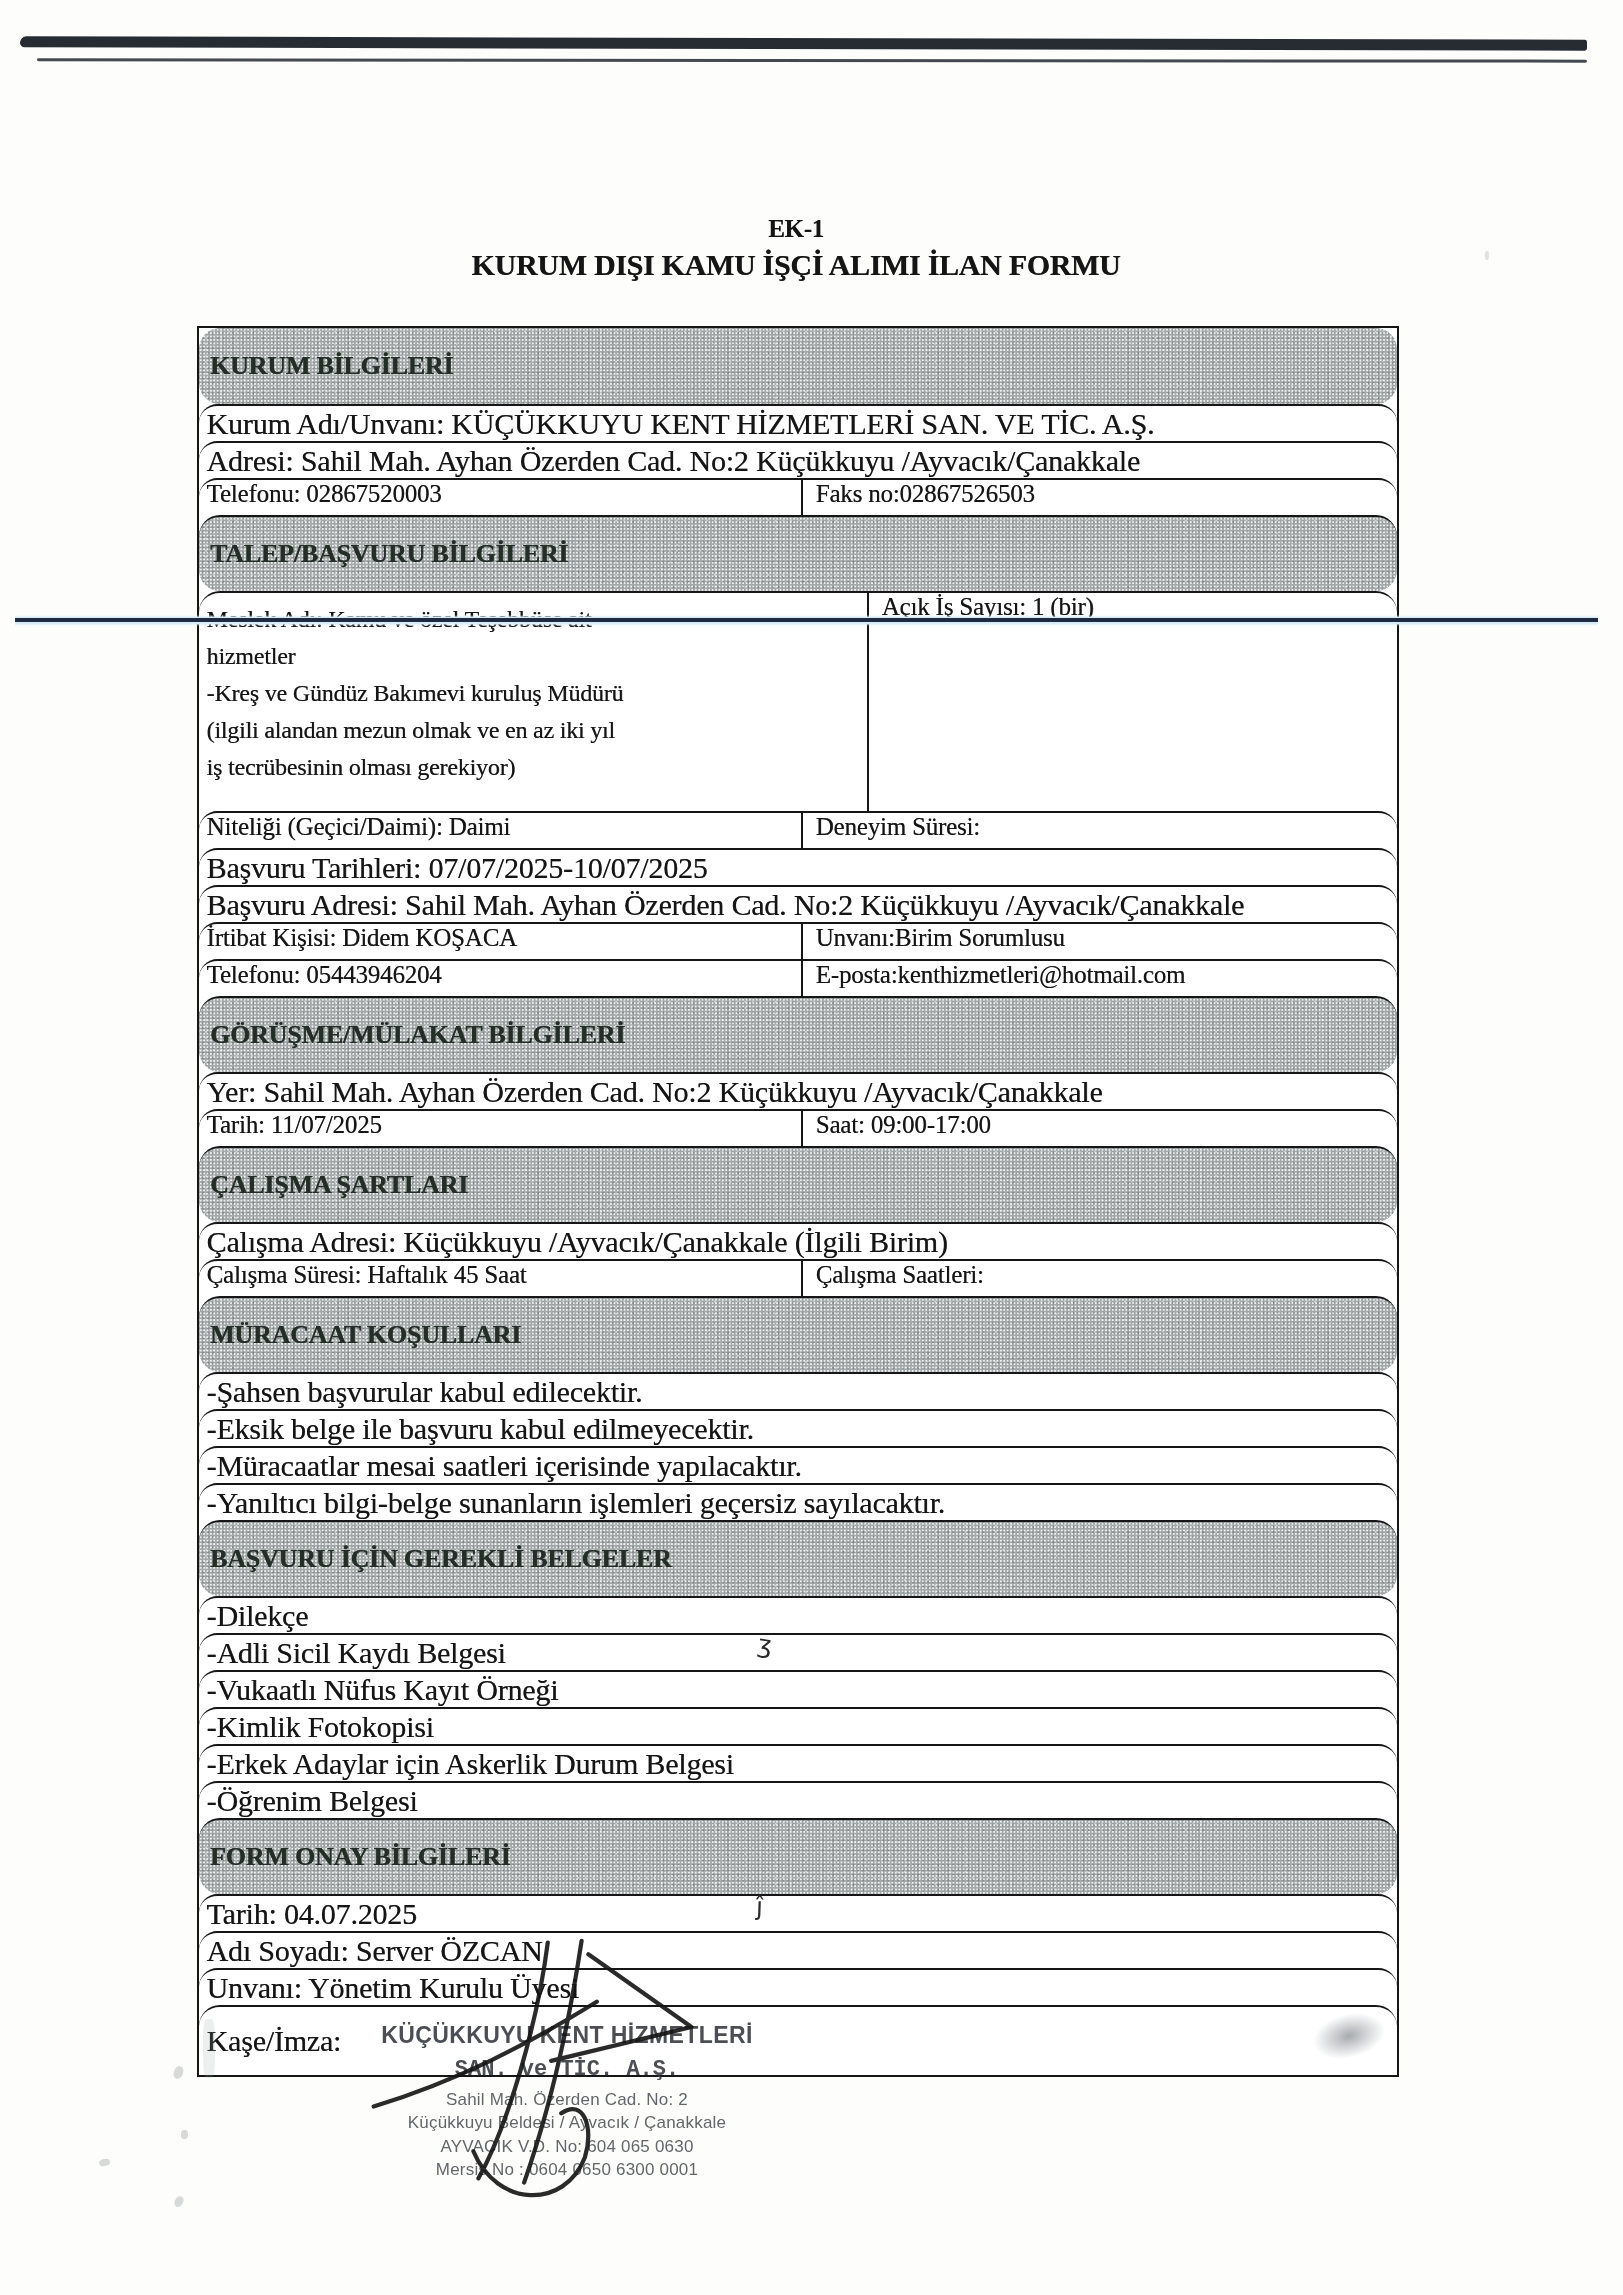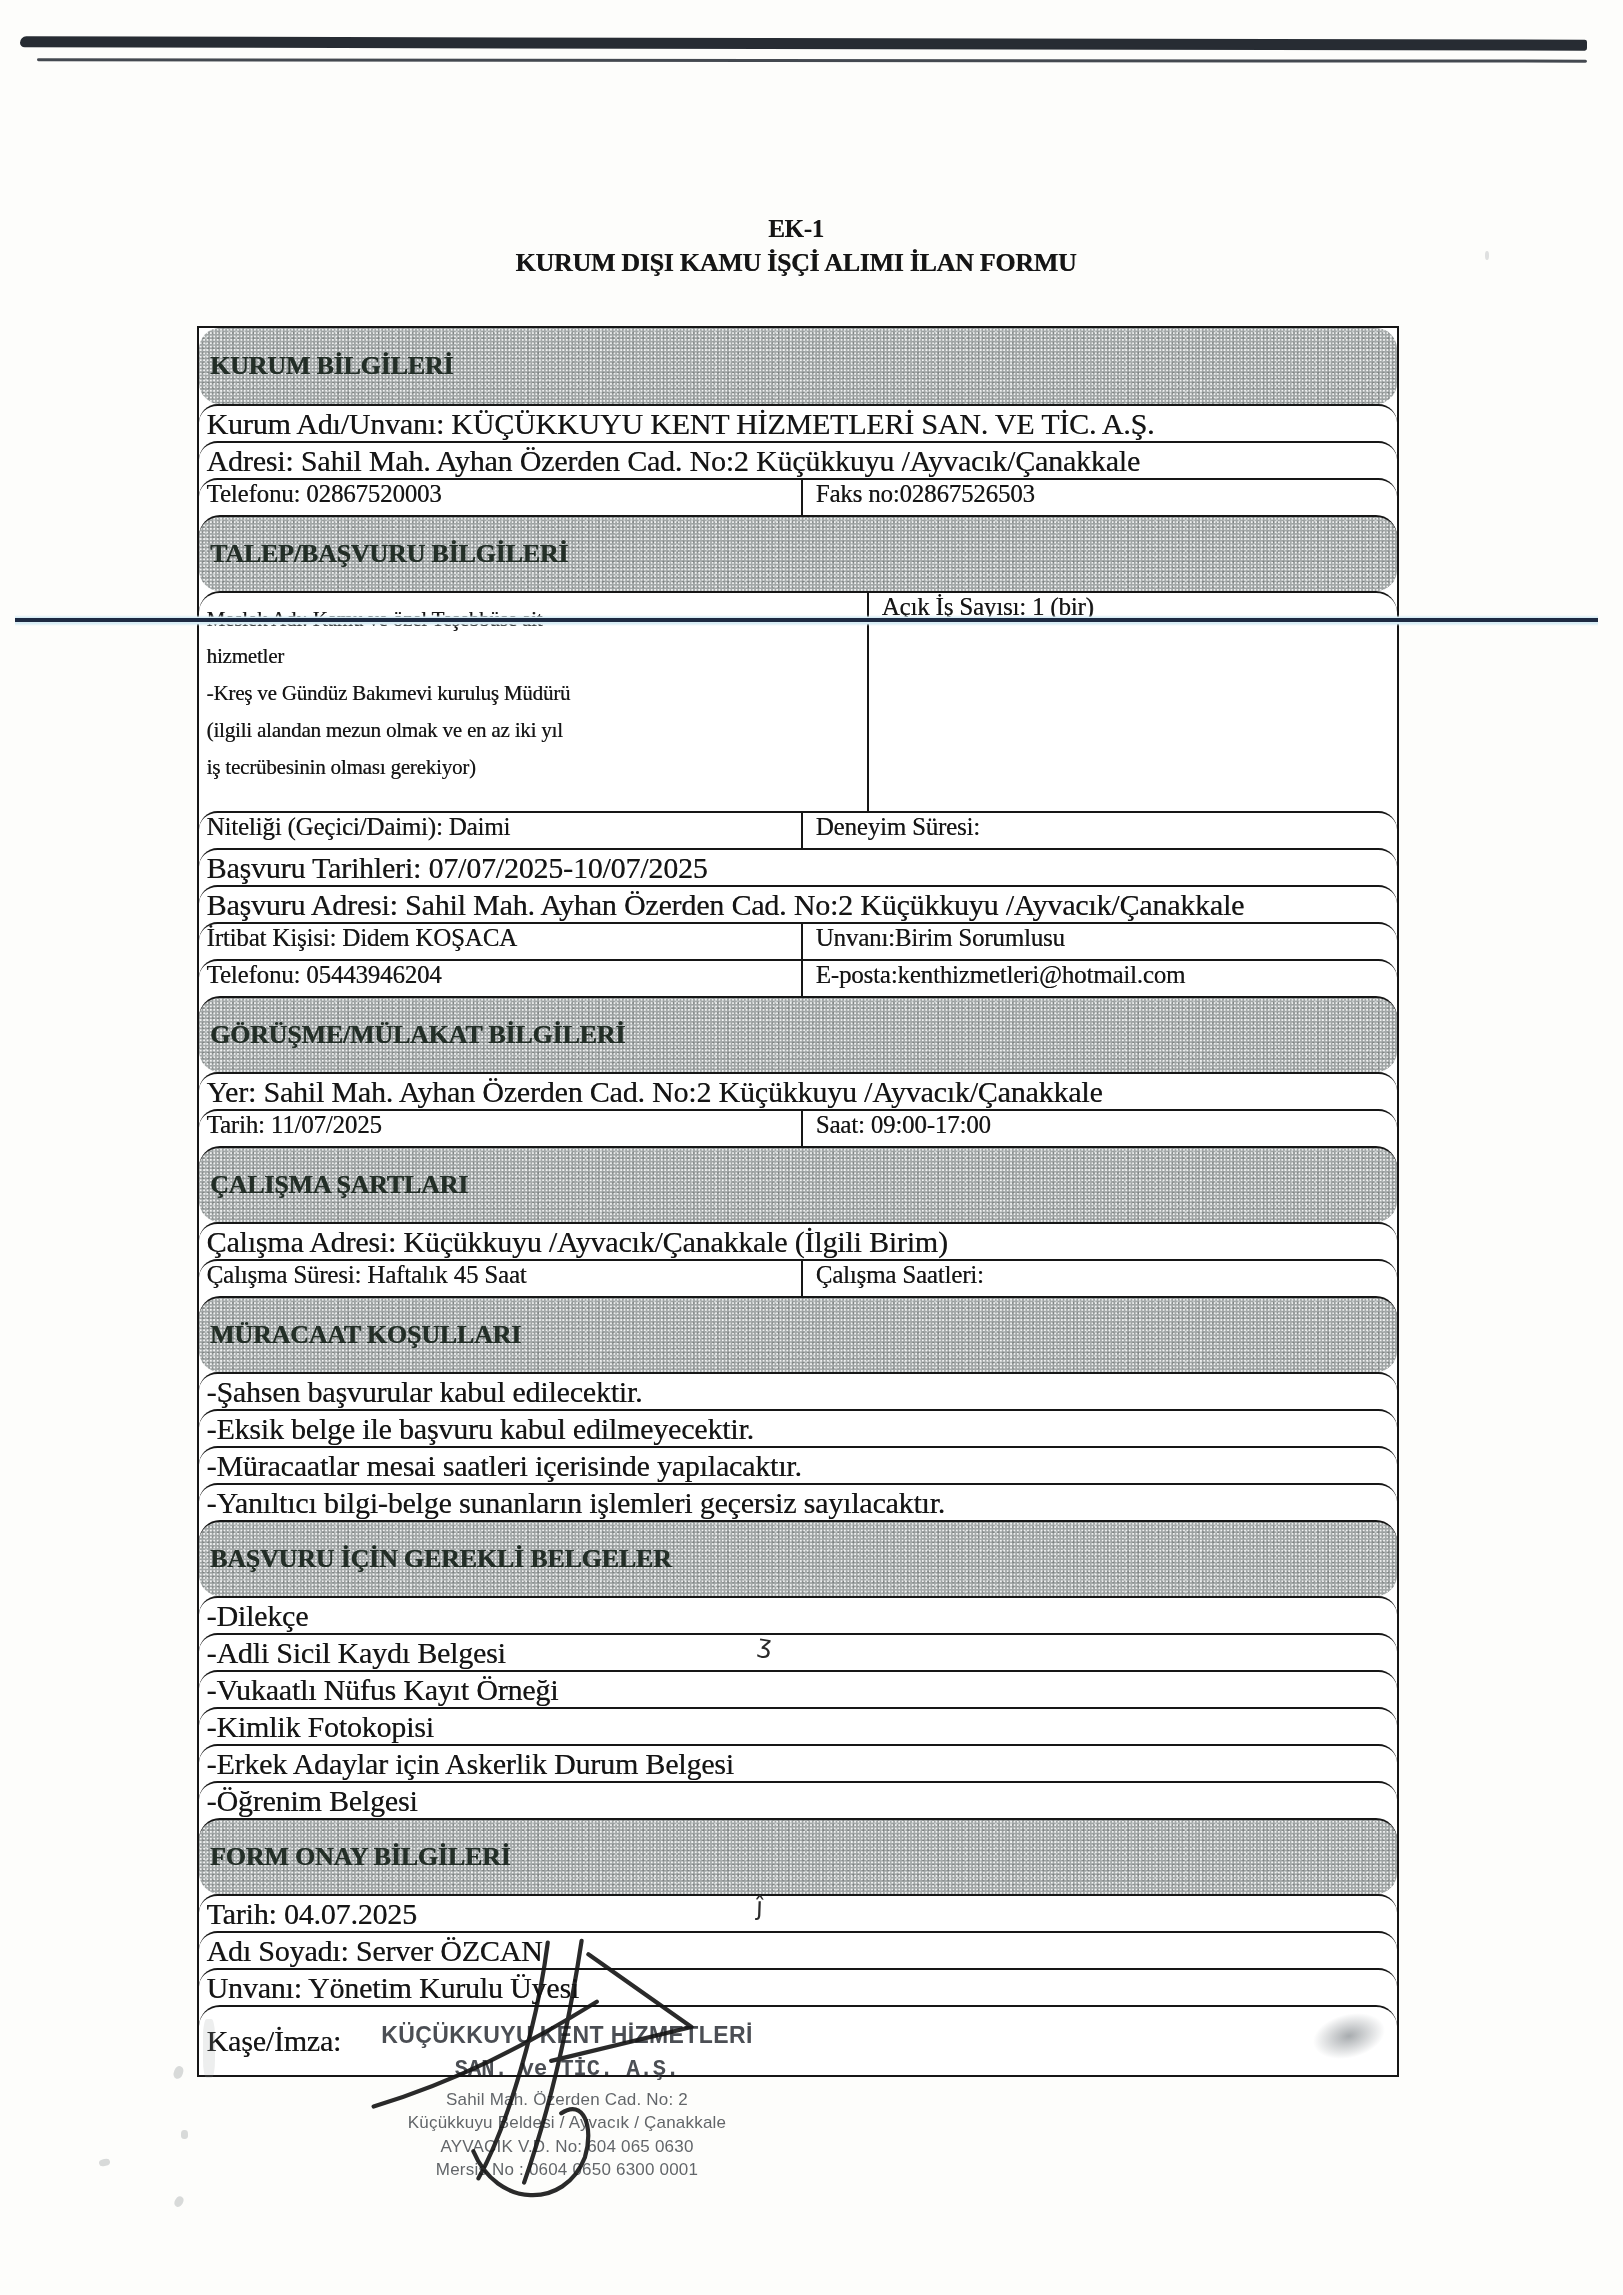--- a/index.html
+++ b/index.html
@@ -13,21 +13,21 @@
   }
   
   .top-bar-1{position:absolute;left:20px;top:38px;width:1567px;height:11px;
     background:#272c33;border-radius:6.8px 2.5px 2.5px 5px;transform:rotate(0.12deg);}
   .top-bar-2{position:absolute;left:37px;top:59px;width:1550px;height:3.4px;
     background:#343a41;opacity:.92;transform:rotate(0.05deg);border-radius:1.7px;}
   
   .title-block{position:absolute;left:197px;top:215px;width:1198px;text-align:center;}
   .ek-label{font-size:25px;font-weight:bold;letter-spacing:-0.3px;
     text-shadow:0.3px 0 0 rgba(20,20,20,.75);}
-  .form-title{font-size:26px;font-weight:bold;margin-top:5px;letter-spacing:-0.3px;
+  .form-title{font-size:30px;font-weight:bold;margin-top:5px;letter-spacing:-0.3px;
     text-shadow:0.3px 0 0 rgba(20,20,20,.75);}
   
   #form-table{position:absolute;left:197px;top:326px;width:1198px;
     border:2.5px solid #161616;background:#fff;}
   .trow{border-top:2.5px solid #161616;box-sizing:border-box;background:#fff;
     letter-spacing:-0.2px;text-shadow:0.3px 0 0 rgba(21,21,21,.7);border-radius:21px;}
   .trow:first-child{border-top:none;}
   .sec{height:76px;display:flex;align-items:center;padding-left:11px;
     font-weight:bold;font-size:26px;color:#232e27;
     background-color:#a3a8a8;
@@ -38,21 +38,21 @@
     background-size:3.4px 3.4px, 5px 5px, 7.6px 6px;
     background-position:0 0, 1.7px 2.5px, 3.4px 0.8px;
     text-shadow:0.4px 0 0 rgba(30,42,35,.8);}
   .full{height:37px;display:flex;align-items:center;padding-left:7.6px;font-size:30px;}
   .split{height:37px;display:flex;align-items:stretch;}
   .cell{display:flex;align-items:flex-start;padding-left:7.6px;font-size:25px;box-sizing:border-box;}
   .cleft{width:604px;flex:none;border-right:2.5px solid #161616;}
   .cright{flex:1;padding-left:12.7px;}
   .tall{height:220px;}
   .tall .cleft{width:670px;display:block;padding-top:7.6px;}
-  .tall .cleft .mline{line-height:37px;font-size:21px;white-space:nowrap;}
+  .tall .cleft .mline{line-height:37px;font-size:24px;white-space:nowrap;}
   .stamprow{height:70px;font-size:30px;align-items:center;}
   
   .strike-line{position:absolute;left:15px;top:615px;width:1583px;height:11px;z-index:4;
     background:linear-gradient(to bottom, rgba(216,237,245,0) 0, #d8edf5 2.5px, #d8edf5 8.5px, rgba(216,237,245,0) 11px);}
   .strike-line .core{position:absolute;left:0;top:3.4px;width:100%;height:3.4px;background:#1d2a42;}
   
   .pen-mark{position:absolute;font-size:25px;color:#2a2a2a;z-index:5;
     font-family:"DejaVu Sans", sans-serif;}
   .mark1{left:758px;top:1630px;transform:rotate(9deg);}
   .mark2{left:756px;top:1892px;transform:rotate(2deg);}

